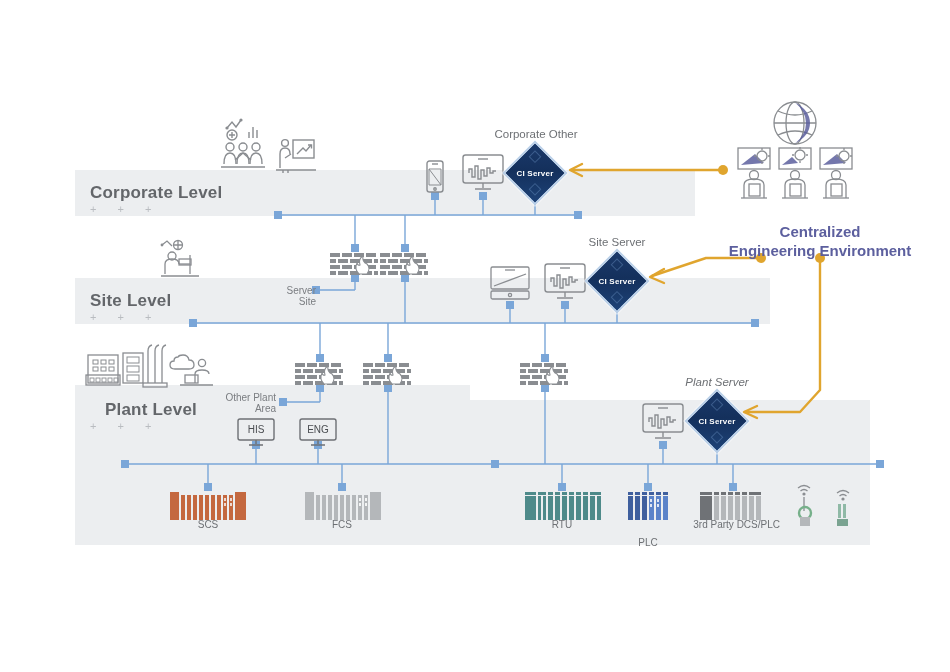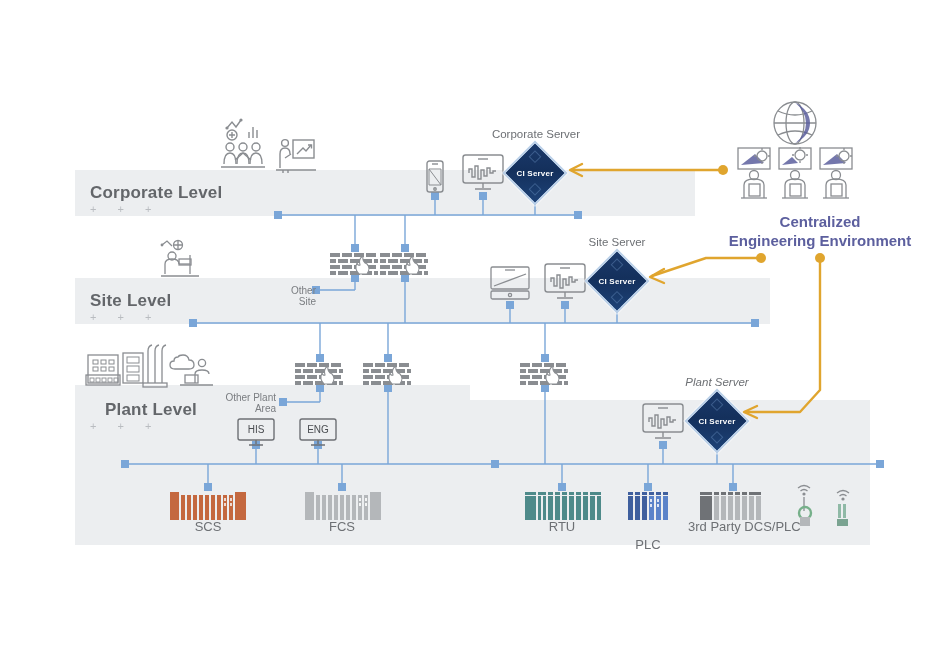--- a/index.html
+++ b/index.html
@@ -49,21 +49,21 @@
     color: #6d7074;
     white-space: nowrap;
     text-align: center;
   }
   .lbl.sm {
     font-size: 10px;
     line-height: 11px;
     color: #7a7d81;
   }
   .lbl.dev {
-    font-size: 13px;
+    font-size: 10px;
     color: #6d7074;
   }
   .cee-label {
     position: absolute;
     text-align: center;
     font-size: 15px;
     font-weight: bold;
     color: #5c5f9e;
     line-height: 19px;
     white-space: nowrap;
@@ -243,21 +243,21 @@
         <path d="M9,22 L15,18"></path>
         <rect x="17" y="4" width="21" height="18"></rect>
         <path d="M21,18 L27,12 L30,15 L35,9"></path>
         <path d="M32,9 h3.5 v3.5"></path>
         <line x1="0" y1="34" x2="40" y2="34"></line>
         <path d="M7,34 v3 M12,34 v3"></path>
       </g>
     </svg>
   </div>
 
-  <div class="lbl" style="left:466px; top:128px; width:140px;">Corporate Server</div>
+  <div class="lbl" style="left:466px; top:128px; width:140px;">Corporate Other</div>
 
   <div class="ico" style="left:424px; top:160px;">
     <svg width="22" height="34" viewBox="0 0 22 34">
       <g stroke="#8a8d91" stroke-width="1.4" fill="none">
         <rect x="3" y="1" width="16" height="31" rx="2.5"></rect>
         <line x1="8" y1="4" x2="14" y2="4"></line>
         <path d="M5,9 h12 v16 h-12 z" stroke-width="1"></path>
         <line x1="5" y1="9" x2="17" y2="25" stroke-width="1"></line>
         <circle cx="11" cy="29" r="1.2"></circle>
       </g>
@@ -329,21 +329,21 @@
         <circle cx="27" cy="10" r="5"></circle>
         <path d="M27,4 v-2 M27,18 v-2 M21,10 h-2 M35,10 h-2"></path>
         <circle cx="19" cy="29" r="4.5"></circle>
         <path d="M9,52 v-13 q0,-6 10,-6 q10,0 10,6 v13"></path>
         <rect x="14" y="38" width="11" height="12"></rect>
         <line x1="6" y1="52" x2="32" y2="52"></line>
       </g>
     </svg>
   </div>
 
-  <div class="cee-label" style="left:690px; top:212px; width:260px;">
+  <div class="cee-label" style="left:690px; top:222px; width:260px;">
     <div>Centralized</div>
     <div>Engineering Environment</div>
   </div>
 
   <div class="ico" style="left:159px; top:237px;">
     <svg width="46" height="42" viewBox="0 0 46 42">
       <g stroke="#8a8d91" stroke-width="1.3" fill="none">
         <path d="M3,8 L8,4 L13,9"></path>
         <circle cx="3" cy="8" r="1.4" fill="#8a8d91" stroke="none"></circle>
         <circle cx="19" cy="8" r="4.5"></circle>
@@ -352,21 +352,21 @@
         <path d="M6,37 v-10 q0,-5 7,-5 q7,0 7,5"></path>
         <path d="M20,27 L31,27"></path>
         <rect x="20" y="22" width="12" height="6"></rect>
         <line x1="31" y1="18" x2="31" y2="37"></line>
         <line x1="2" y1="39" x2="40" y2="39"></line>
       </g>
     </svg>
   </div>
 
   <div class="lbl sm" style="left:270px; top:285px; width:46px; text-align:right;">
-    <div>Other</div>
+    <div>Server</div>
     <div>Site</div>
   </div>
 
   <div class="ico" style="left:329px; top:252px;">
     <svg width="50" height="24" viewBox="0 0 50 24">
       <g fill="#8a8d91">
         <rect x="1" y="1" width="10" height="4"></rect>
           <rect x="13" y="1" width="10" height="4"></rect>
         <rect x="25" y="1" width="10" height="4"></rect>
           <rect x="37" y="1" width="10" height="4"></rect>

